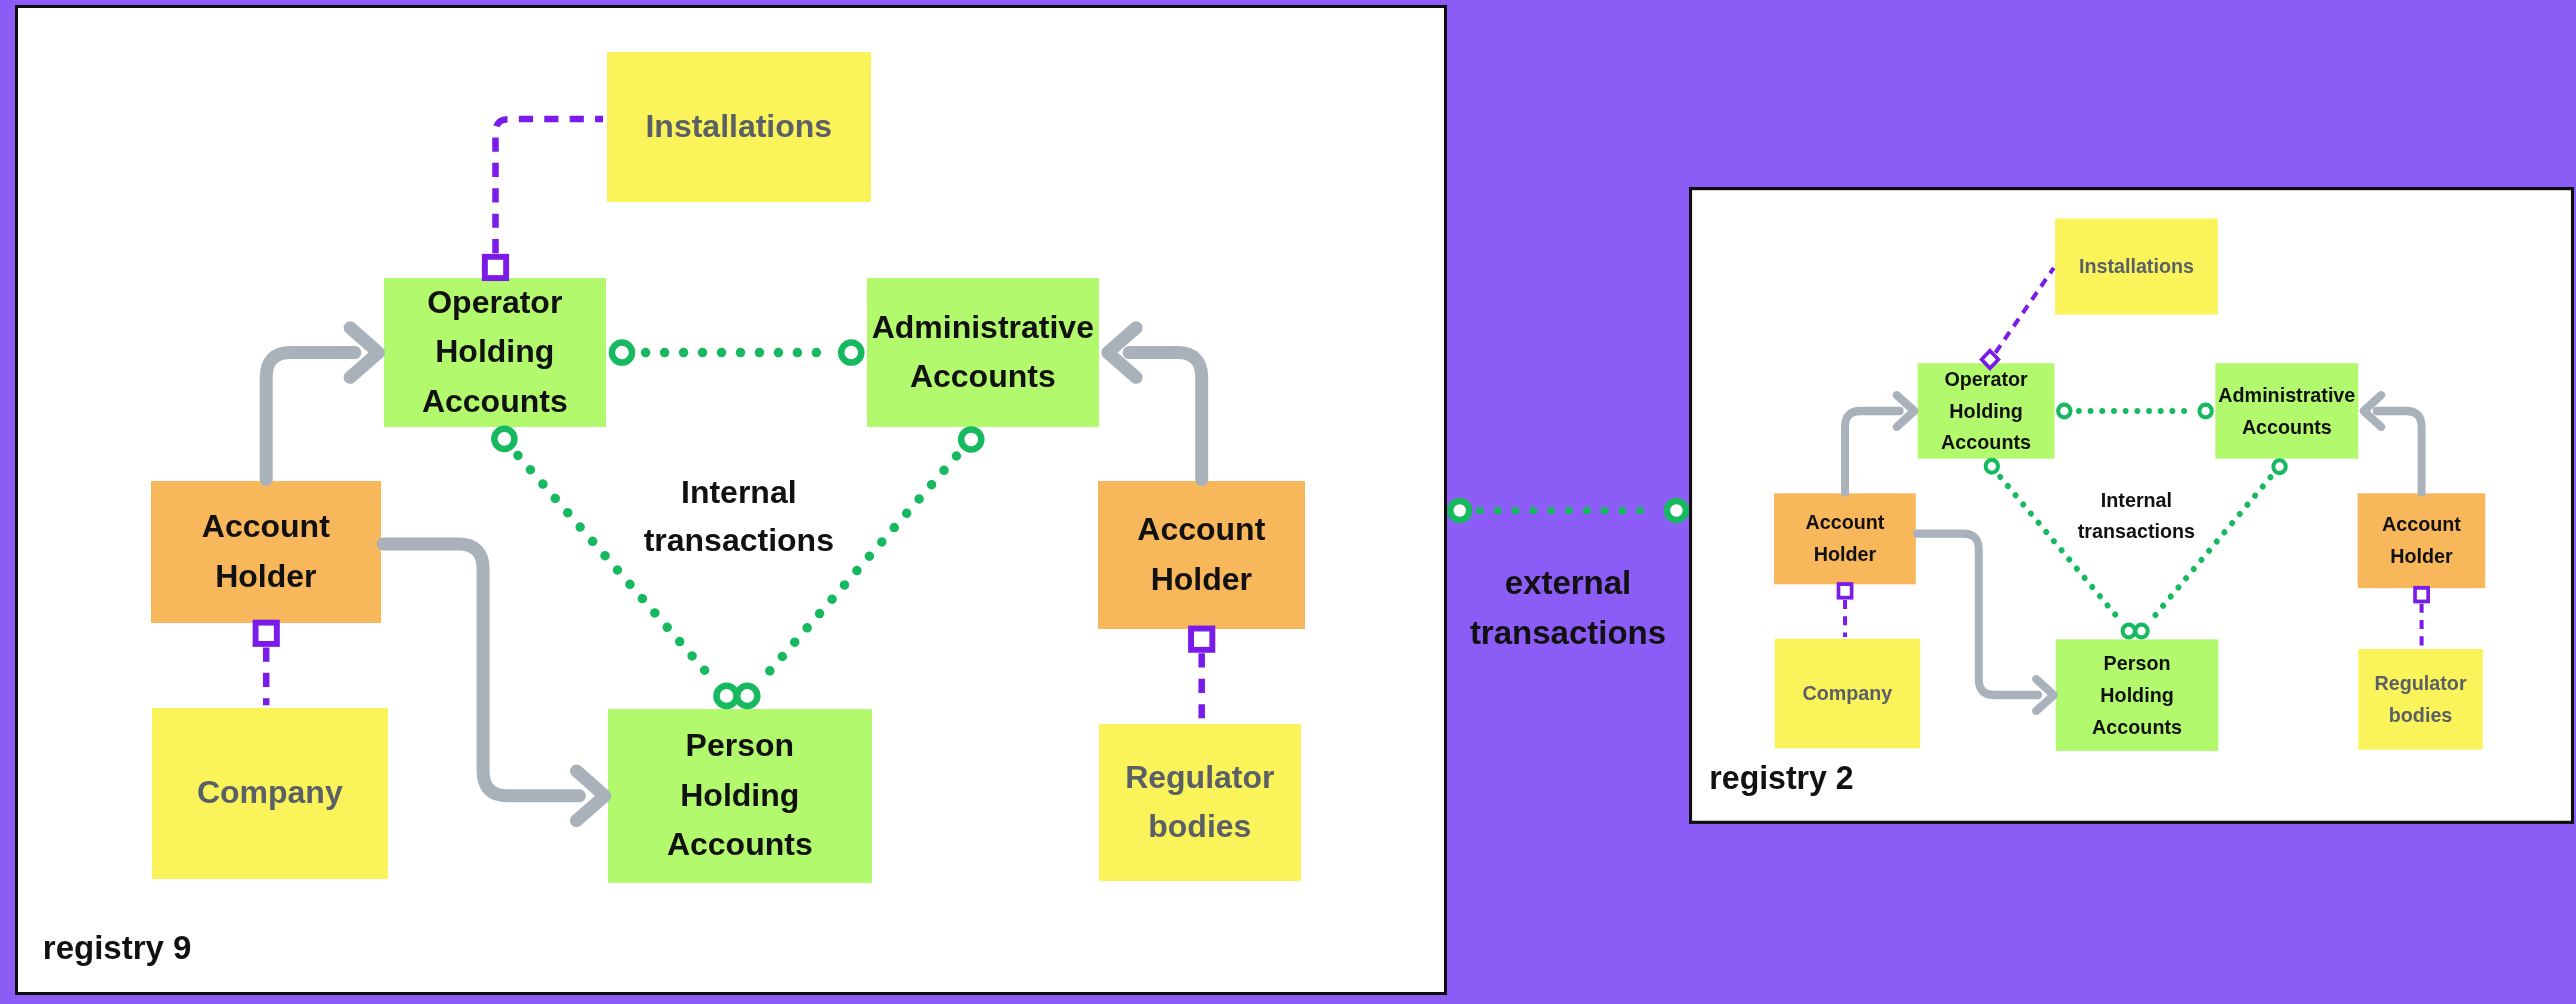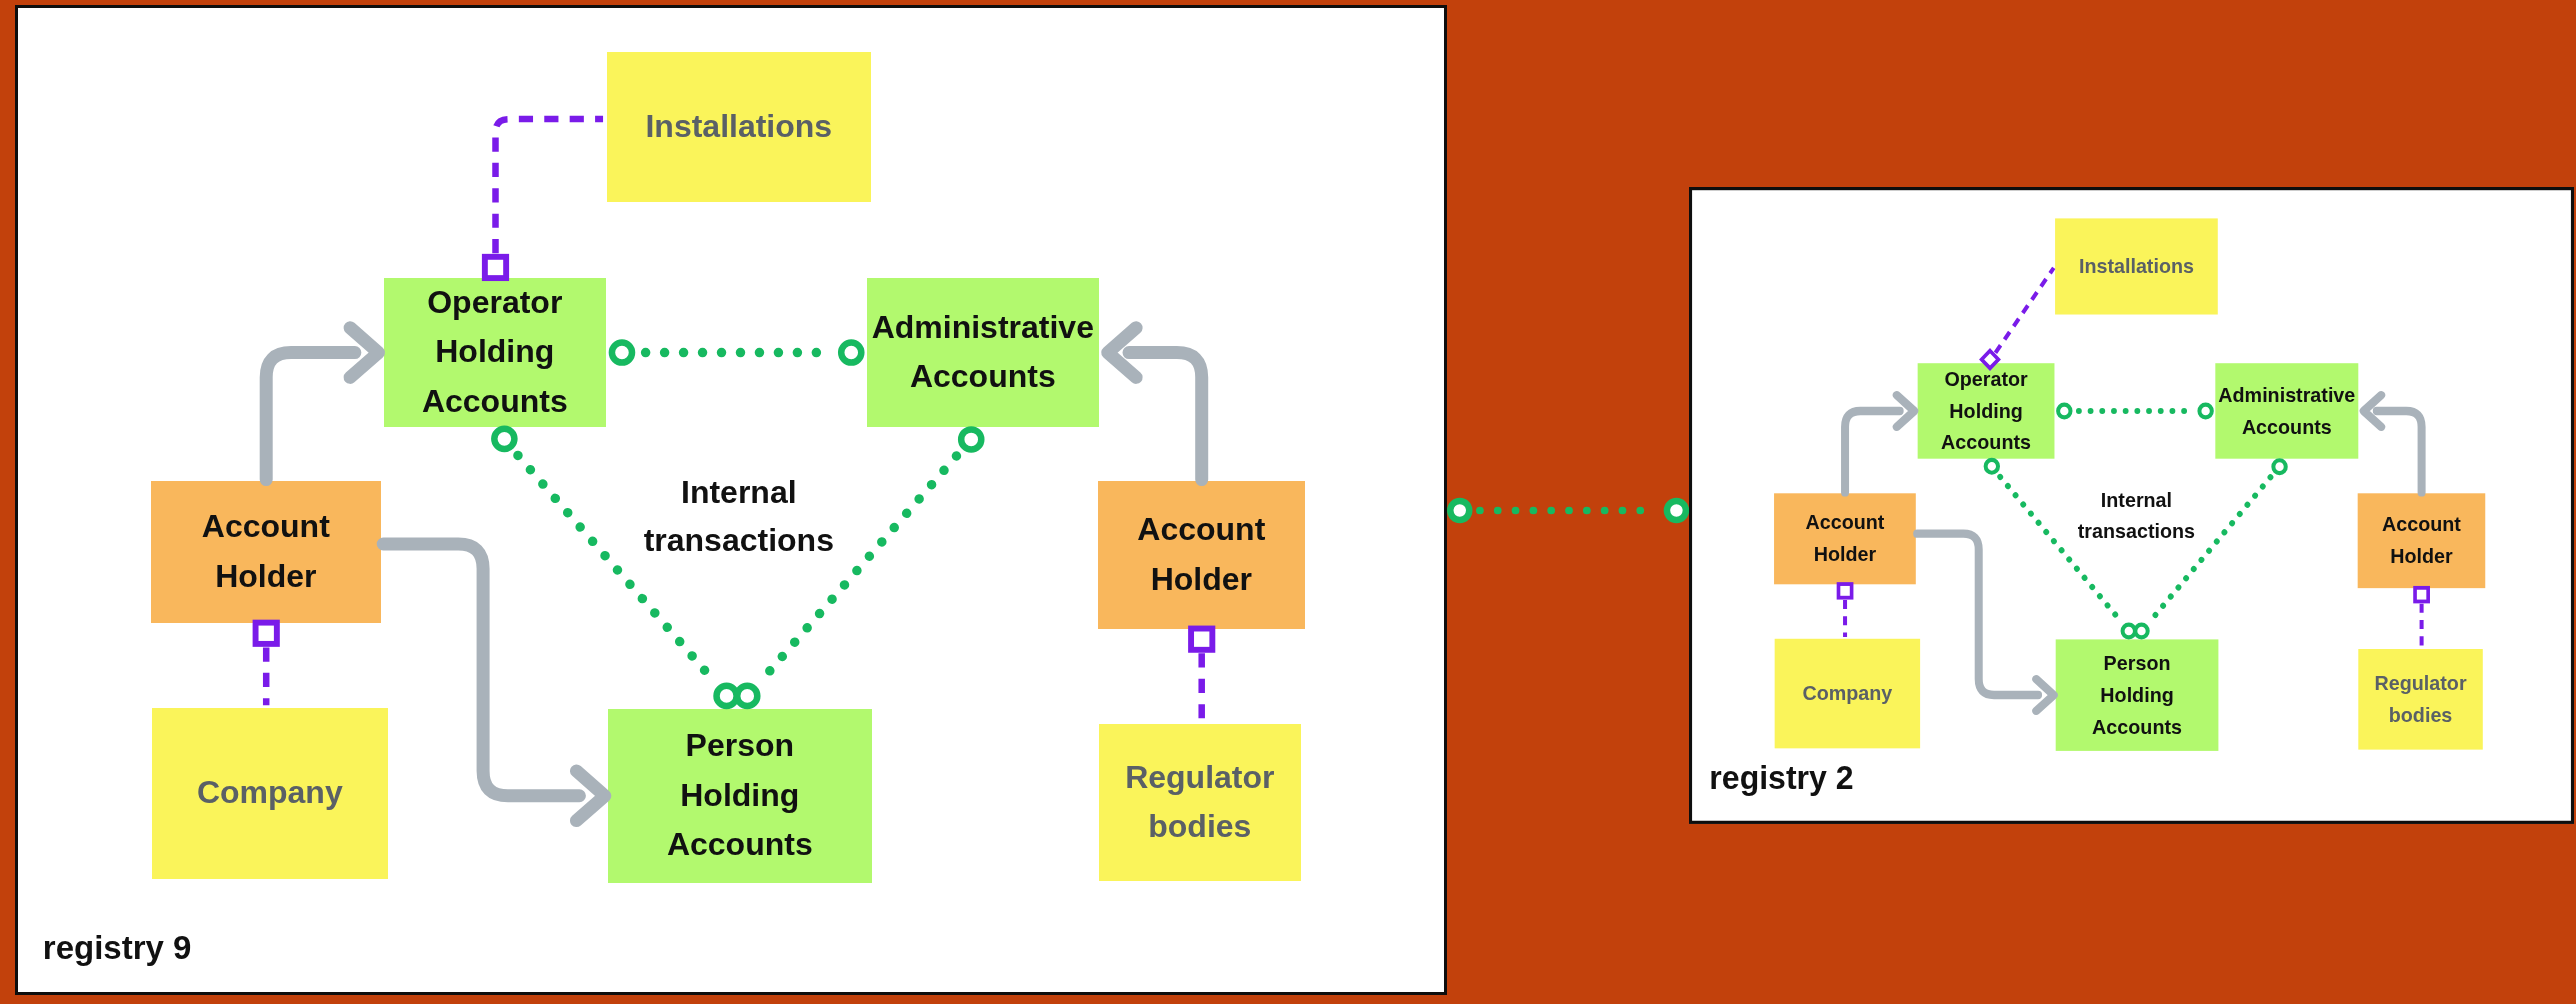--- a/index.html
+++ b/index.html
@@ -1,17 +1,17 @@
 <!DOCTYPE html>
 <html style="--green-box: #B2F96E; --yellow-box: #FAF45A; --orange-box: #F9B75C; --connector-green: #17B960; --connector-purple: #7A1BE9; --connector-gray: #A9B2BA; --text-gray: #5A6066; --text-black: #111111; --border-black: #0E0E0E;font-size:9.5px"><head>
 <meta charset="utf-8">
 <style>
   html,body{margin:0;padding:0;background:#ffffff;}
   .stage{
-    position:relative;width:2576px;height:1004px;background:#c2410c;overflow:hidden;
+    position:relative;width:2576px;height:1004px;background:#8b5cf6;overflow:hidden;
     font-family:"Liberation Sans",sans-serif;font-weight:700;
   }
   .registry{
     position:absolute;width:1426px;height:984px;background:#ffffff;
     border:3.5px solid var(--border-black);box-sizing:content-box;
   }
   #registry1{left:14.8px;top:4.7px;}
   #registry2{
     left:1689px;top:187px;
     transform:scale(0.6163,0.6408);transform-origin:0 0;
@@ -112,20 +112,21 @@
 
     <div class="internal-label">Internal transactions</div>
     <div class="registry-label">registry 9</div>
   </div>
 
   <svg id="external-svg" viewBox="0 0 424 116">
     <path d="M64 58 L364 58" class="c-green-dots-ext"></path>
     <circle cx="30" cy="58" r="16" class="c-green-ring"></circle>
     <circle cx="396" cy="58" r="16" class="c-green-ring"></circle>
   </svg>
+  <div class="external-label">external transactions</div>
 
   <div class="registry" id="registry2">
     <svg class="connectors" viewBox="0 0 2413 1665">
         <path d="M420 798 L420 625 Q420 583 462 583 L570 583" class="c-gray"></path>
         <path d="M562 541 L610 583 L562 625" class="c-gray"></path>
         <path d="M2003 798 L2003 625 Q2003 583 1961 583 L1880 583" class="c-gray"></path>
         <path d="M1892 541 L1844 583 L1892 625" class="c-gray"></path>
         <path d="M618 907 L745 907 Q787 907 787 949 L787 1291 Q787 1333 829 1333 L950 1333" class="c-gray"></path>
         <path d="M945 1291 L993 1333 L945 1375" class="c-gray"></path>
         <path d="M833 429 L993 205" class="c-purple"></path>

